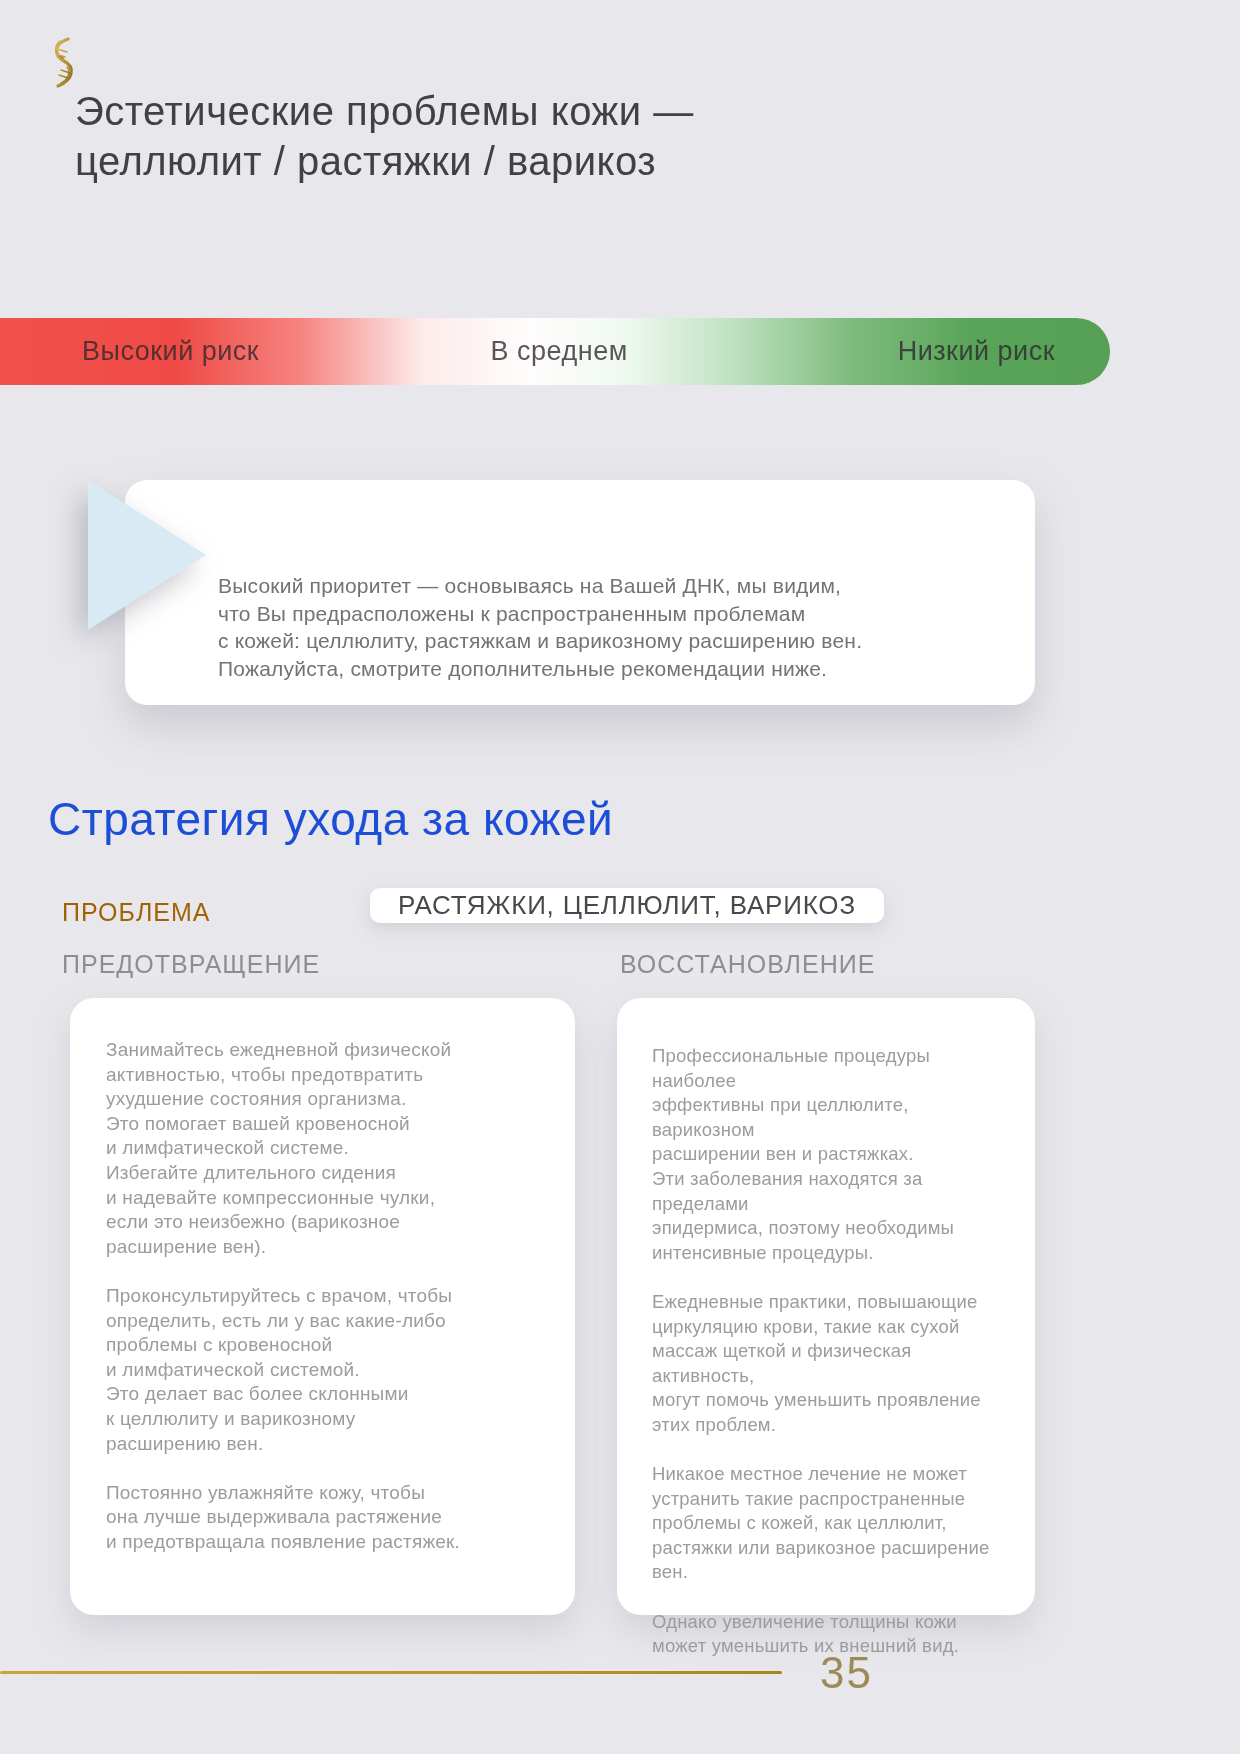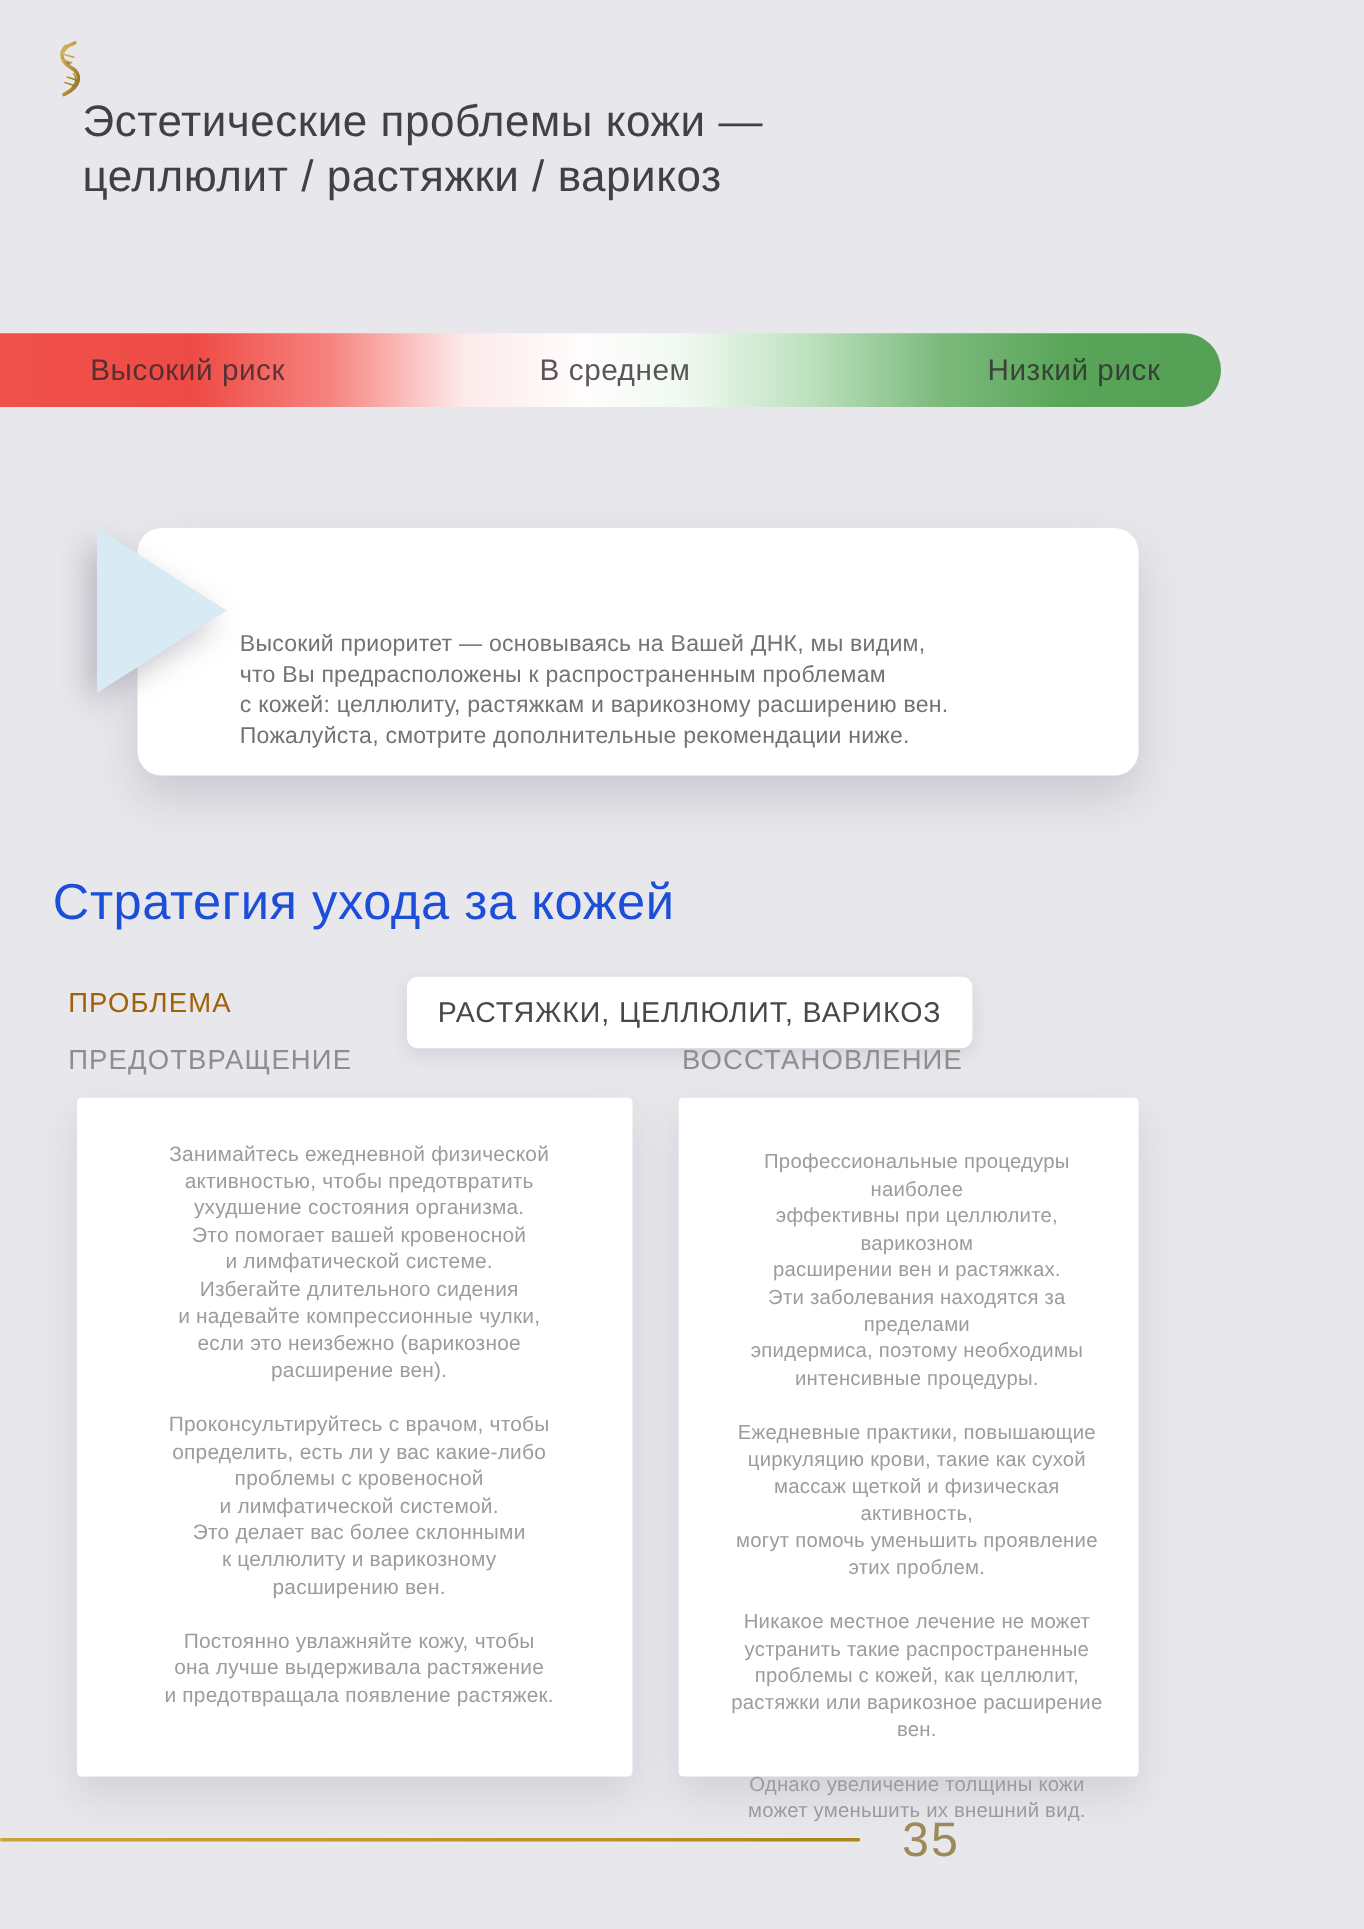--- a/index.html
+++ b/index.html
@@ -15,21 +15,21 @@
   }
   
   .logo{position:absolute;left:46px;top:36px;width:34px;height:54px;}
   .page-title{
     position:absolute;left:75px;top:86px;
     font-size:40px;line-height:50px;letter-spacing:.5px;
     color:#414144;font-weight:300;
   }
   
   .risk-bar{
-    position:absolute;left:0;top:303px;width:1110px;height:67px;
+    position:absolute;left:0;top:318px;width:1110px;height:67px;
     border-radius:0 34px 34px 0;
     background:linear-gradient(to right,
       #f1514b 0%, #ef4b46 16%, #f6837f 27%, #fcebea 38%, #fffdfd 48%,
       #f0f9f1 56%, #bfe2c0 66%, #7cba7c 77%, #58a458 88%, #55a055 100%);
   }
   .risk-label{
     position:absolute;top:0;height:100%;
     display:flex;align-items:center;
     font-size:27px;letter-spacing:.5px;color:rgba(45,39,42,.78);
     white-space:nowrap;
@@ -69,36 +69,35 @@
     position:absolute;left:48px;top:792px;
     font-size:46px;color:#1d4ed8;letter-spacing:.5px;font-weight:300;
   }
   .problem-label{
     position:absolute;left:62px;top:898px;
     font-size:25px;letter-spacing:1px;color:#a16207;
   }
   .problem-badge{
     position:absolute;left:370px;top:888px;
     background:#ffffff;border-radius:10px;
-    padding:17px 28px;
+    padding:2px 28px;
     box-shadow:0 6px 16px rgba(160,158,172,.30);
     font-size:26px;letter-spacing:.8px;color:#48484b;
     white-space:nowrap;
   }
   .col-label{
     position:absolute;top:950px;
     font-size:25px;letter-spacing:1px;color:#8e8e90;white-space:nowrap;
   }
   .col-label.prevention{left:62px;}
   .col-label.restoration{left:620px;}
   .card{
     position:absolute;top:998px;height:617px;
-    background:#ffffff;border-radius:4px;
+    background:#ffffff;border-radius:24px;
     box-shadow:0 16px 34px rgba(158,156,170,.28);
-    text-align:center;
   }
   .card.left{left:70px;width:505px;}
   .card.right{left:617px;width:418px;}
   .card-text{
     font-size:19px;line-height:24.6px;color:#9c9c9f;
     white-space:pre-line;letter-spacing:.2px;
   }
   .card.left .card-text{margin:40px 28px 0 36px;}
   .card.right .card-text{margin:46px 20px 0 35px;font-size:18.5px;}
   

